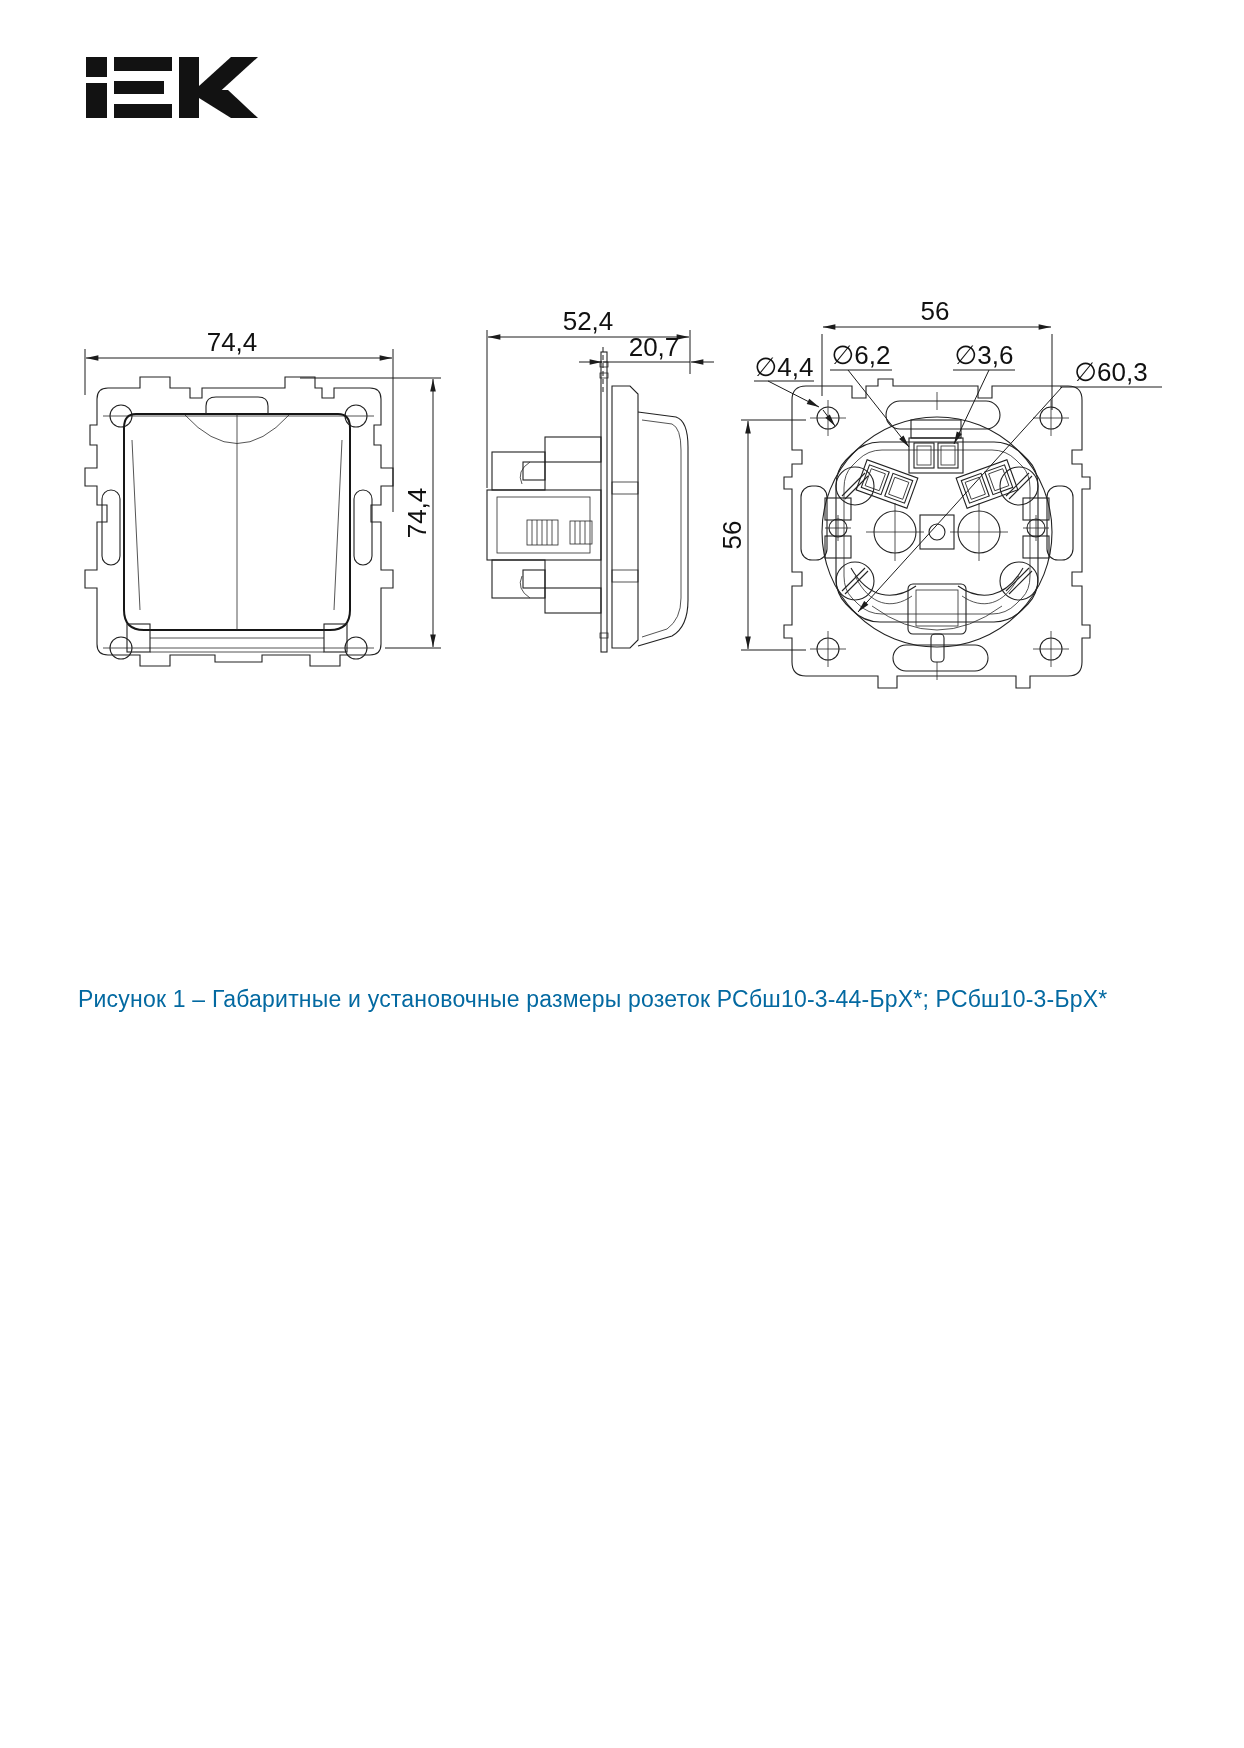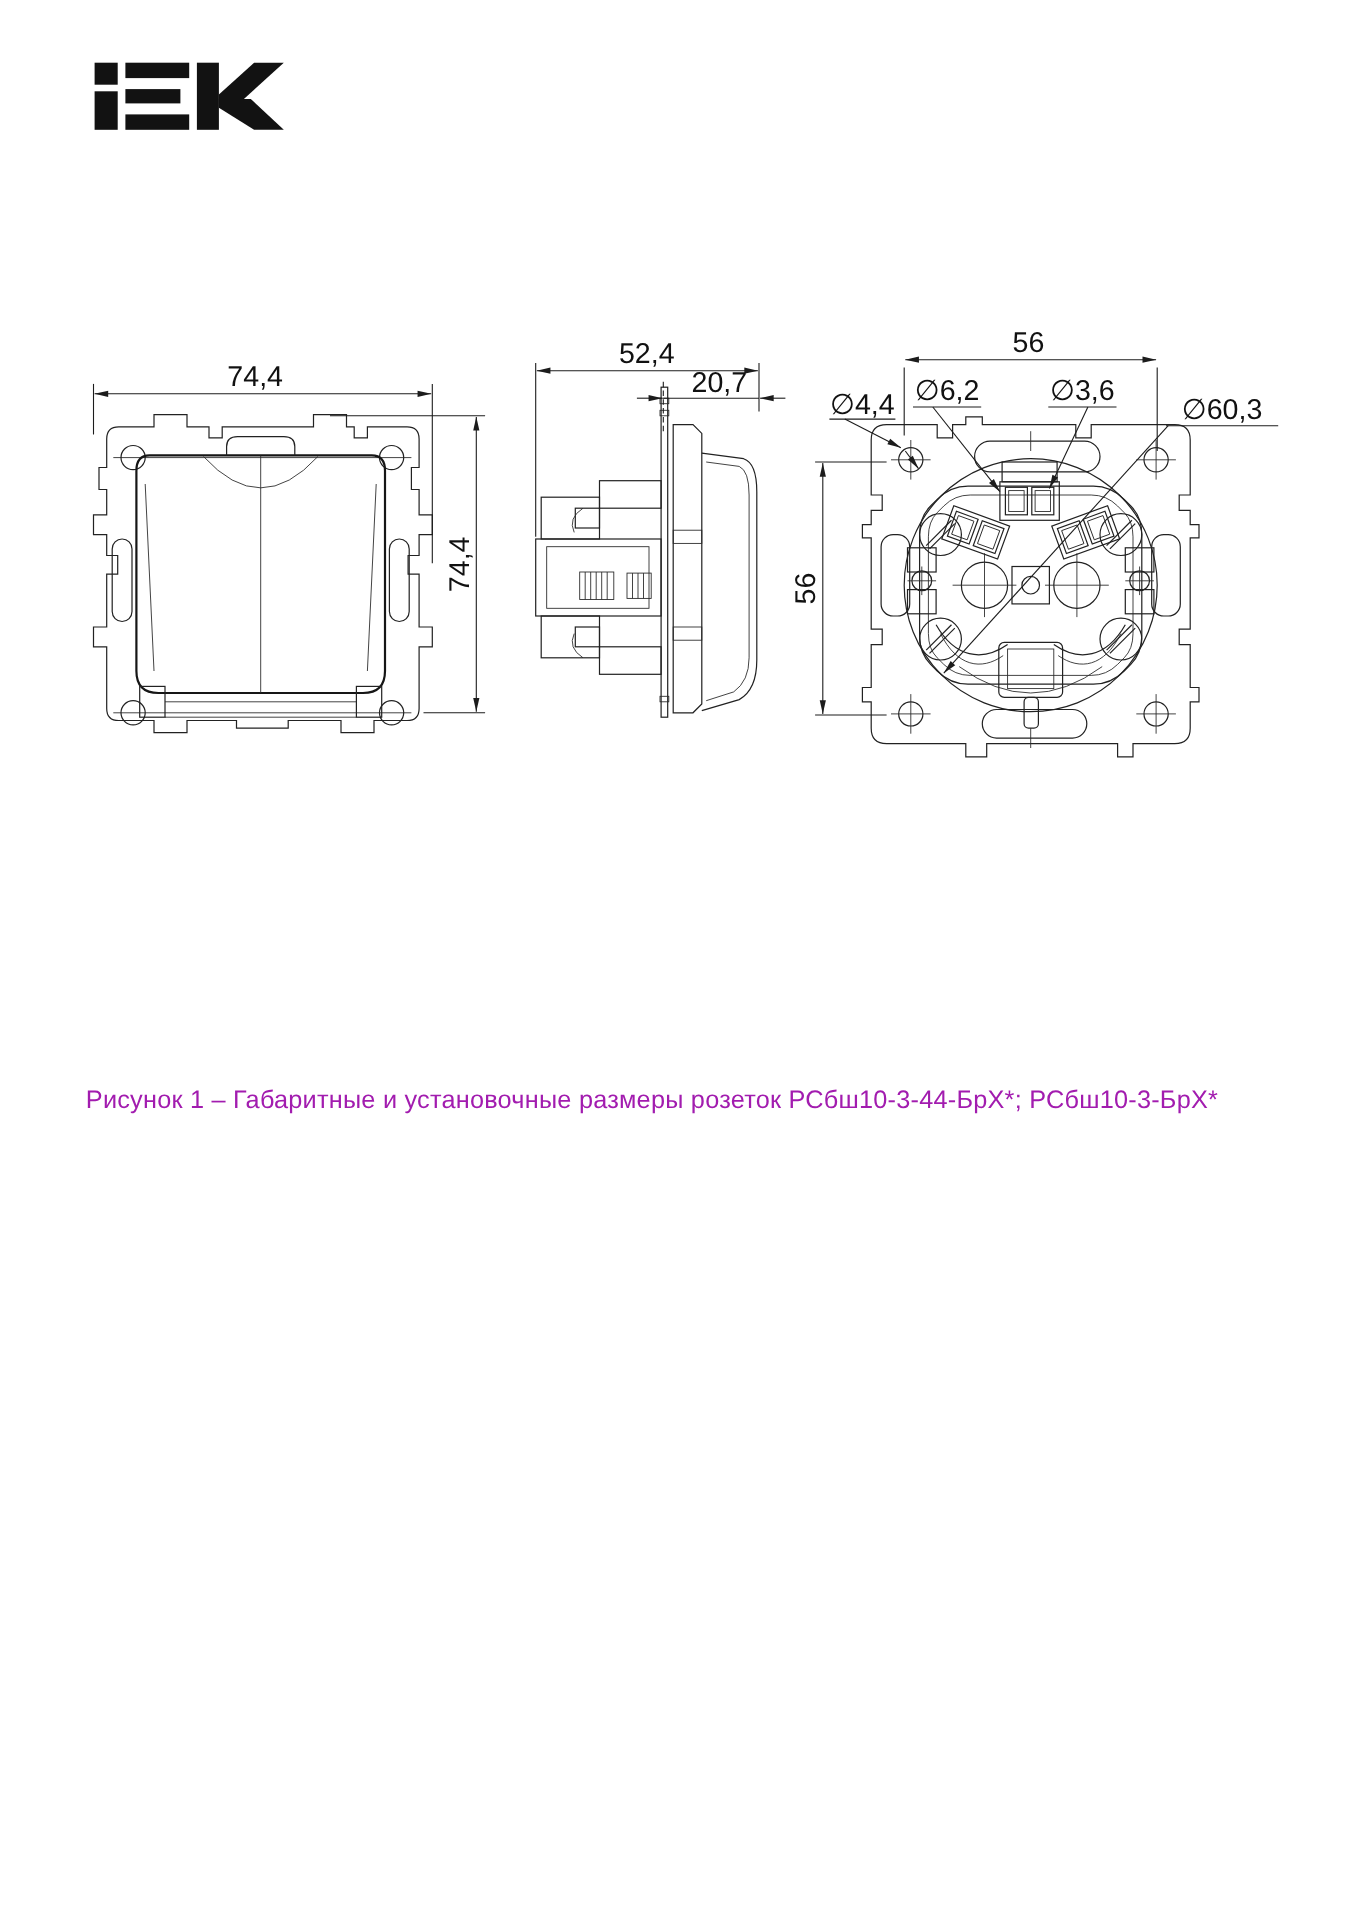--- a/index.html
+++ b/index.html
@@ -1,20 +1,20 @@
 <!DOCTYPE html>
 <html><head>
 <meta charset="utf-8">
 <style>
   html,body{margin:0;padding:0;background:#ffffff;}
   #page{position:relative;width:1244px;height:1748px;background:#fff;overflow:hidden;
         font-family:"Liberation Sans","DejaVu Sans",sans-serif;}
   #drawing{position:absolute;left:0;top:0;}
   .caption{position:absolute;left:78px;top:986px;width:1100px;
-           font-size:23px;color:#a21caf;letter-spacing:0.2px;}
+           font-size:23px;color:#0369a1;letter-spacing:0.2px;}
   svg .ln{stroke:#222;fill:none;stroke-width:1.1;}
   svg .thin{stroke:#2a2a2a;fill:none;stroke-width:0.8;}
   svg .thick{stroke:#161616;fill:none;stroke-width:2;}
   svg .dim{stroke:#1c1c1c;fill:none;stroke-width:1;}
   svg .dimtxt{fill:#111;font-family:"Liberation Sans","DejaVu Sans",sans-serif;
               font-size:26px;}
   svg .logo{fill:#121212;}
 </style>
 </head>
 <body>

